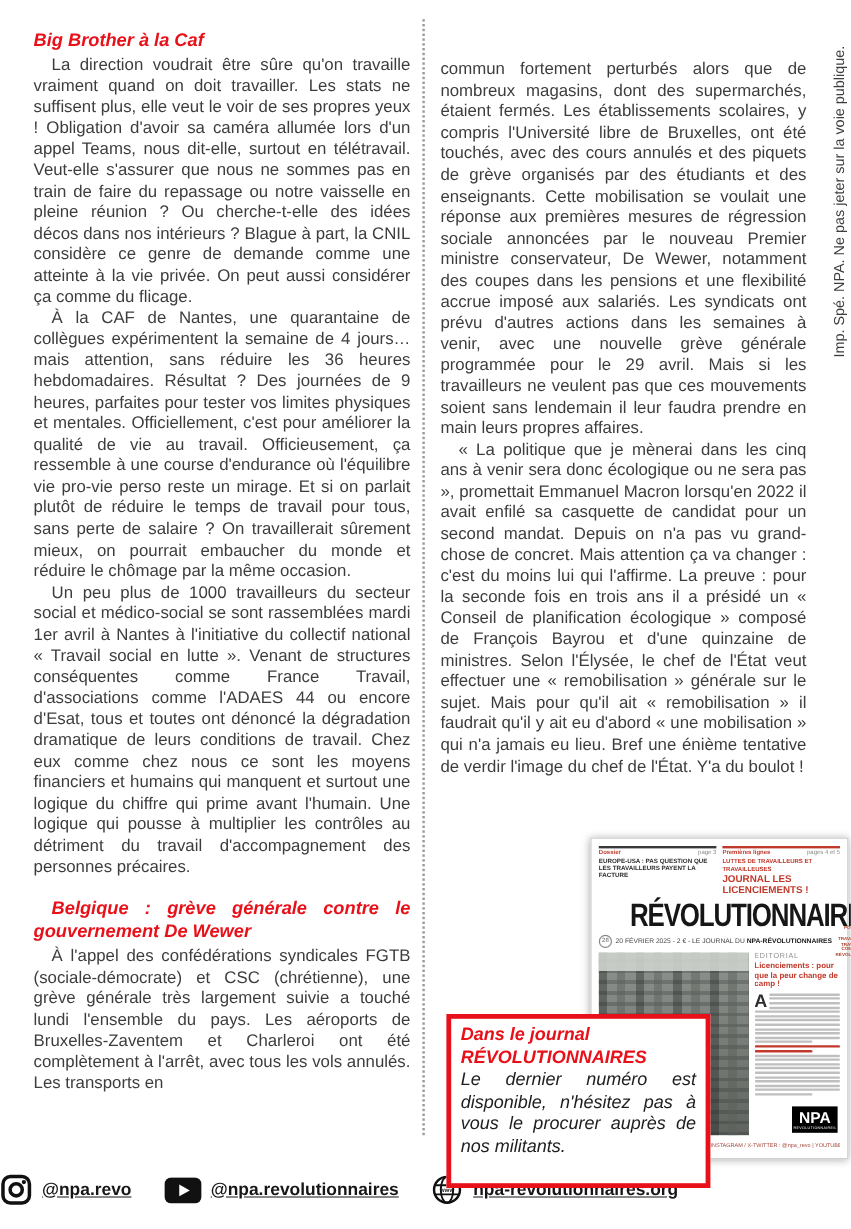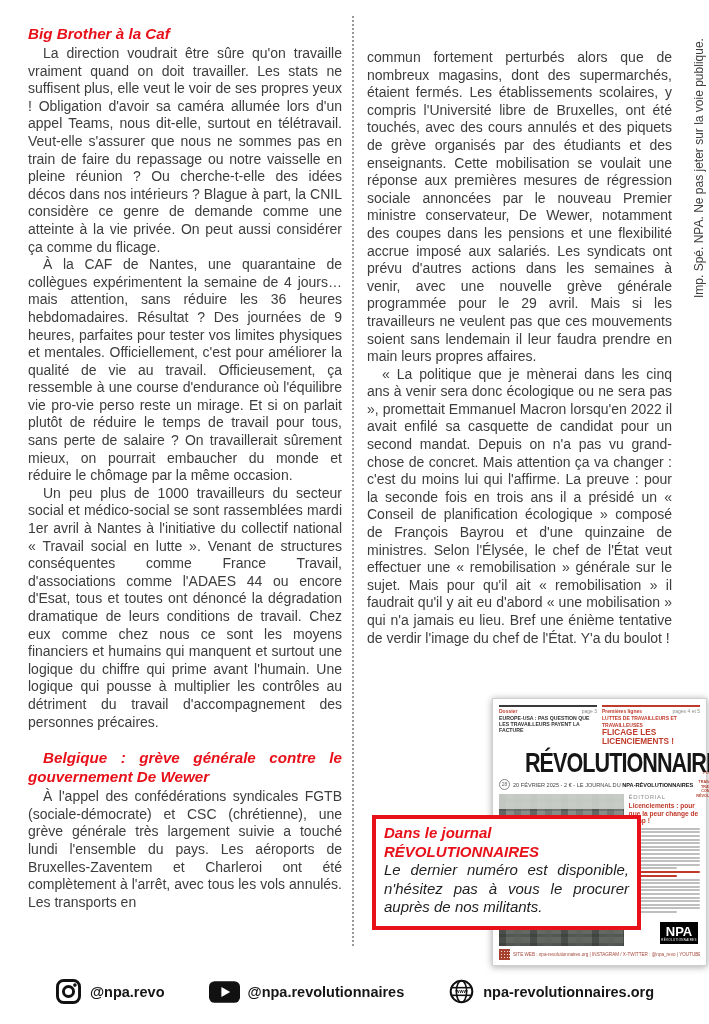--- a/index.html
+++ b/index.html
@@ -19,22 +19,22 @@
   p.body{margin:0;font-size:14px;line-height:17.6px;text-align:justify;
          text-indent:15px;}
   p.body.no-indent{text-indent:0;margin-top:29px;}
 
   
   .side-note{position:absolute;left:692px;top:298px;transform:rotate(-90deg);
              transform-origin:top left;white-space:nowrap;font-size:12px;
              color:#3d3d3d;}
 
   
-  .promo{position:absolute;left:372px;top:815px;width:269px;box-sizing:border-box;
-         background:#fff;border:4px solid #e8111a;padding:5px 8px 9px 8px;z-index:6;}
+  .promo{position:absolute;left:372px;top:845px;width:220px;box-sizing:border-box;
+         background:#fff;border:4px solid #e8111a;padding:5px 8px 21px 8px;z-index:6;}
   .promo .l1,.promo .l2{margin:0;color:#e8111a;font-weight:bold;font-style:italic;
          font-size:15px;line-height:18.5px;}
   .promo .l2{font-size:14.4px;letter-spacing:-0.2px;}
   .promo .l3{margin:0;color:#1e1e1e;font-style:italic;font-size:15px;
          line-height:18.5px;text-align:justify;}
 
   
   .cover{position:absolute;left:492px;top:698px;width:215px;height:268px;
          background:#fff;box-sizing:border-box;padding:6px;z-index:2;
          border:1px solid #cfcfcf;box-shadow:0 1px 7px rgba(0,0,0,.35);}
@@ -80,21 +80,21 @@
   .cov-bottom{position:absolute;left:6px;right:6px;bottom:5px;display:flex;
          align-items:center;gap:3px;}
   .qr{width:11px;height:11px;flex:none;
       background:
         repeating-linear-gradient(0deg,#a6402f 0 1.5px,rgba(0,0,0,0) 1.5px 3px),
         repeating-linear-gradient(90deg,#a6402f 0 1.5px,#f0e3df 1.5px 3px);}
   .strip-text{font-size:4.6px;color:#a6493c;white-space:nowrap;overflow:hidden;}
 
   
   .footer{position:absolute;left:0;right:0;top:978px;display:flex;
-          justify-content:center;align-items:center;gap:44px;}
+          align-items:center;gap:27px;text-decoration:underline;}
   .f-item{display:flex;align-items:center;gap:8px;}
   .f-label{font-size:14.5px;font-weight:bold;color:#161616;}
 </style>
 </head>
 <body>
 
 <div class="side-note">Imp. Spé. NPA. Ne pas jeter sur la voie publique.</div>
 
 <div class="divider"></div>
 
@@ -130,21 +130,21 @@
         <span class="pg">page 3</span>
       </div>
       <div class="ttl">EUROPE-USA : PAS QUESTION QUE LES TRAVAILLEURS PAYENT LA FACTURE</div>
     </div>
     <div class="kicker right">
       <div class="lrow">
         <span class="lab">Premières lignes</span>
         <span class="pg">pages 4 et 5</span>
       </div>
       <div class="r1">LUTTES DE TRAVAILLEURS ET TRAVAILLEUSES</div>
-      <div class="r2">FLICAGE LES LICENCIEMENTS !</div>
+      <div class="r2">JOURNAL LES LICENCIEMENTS !</div>
     </div>
   </div>
 
   <div class="masthead">
     <span>RÉVOLUTIONNAIRES</span>
   </div>
 
   <div class="dateline">
     <span class="issue-badge">28</span>
     <span class="dl-text"><span>20 FÉVRIER 2025 - 2 € - LE JOURNAL DU </span><b>NPA-RÉVOLUTIONNAIRES</b></span>

